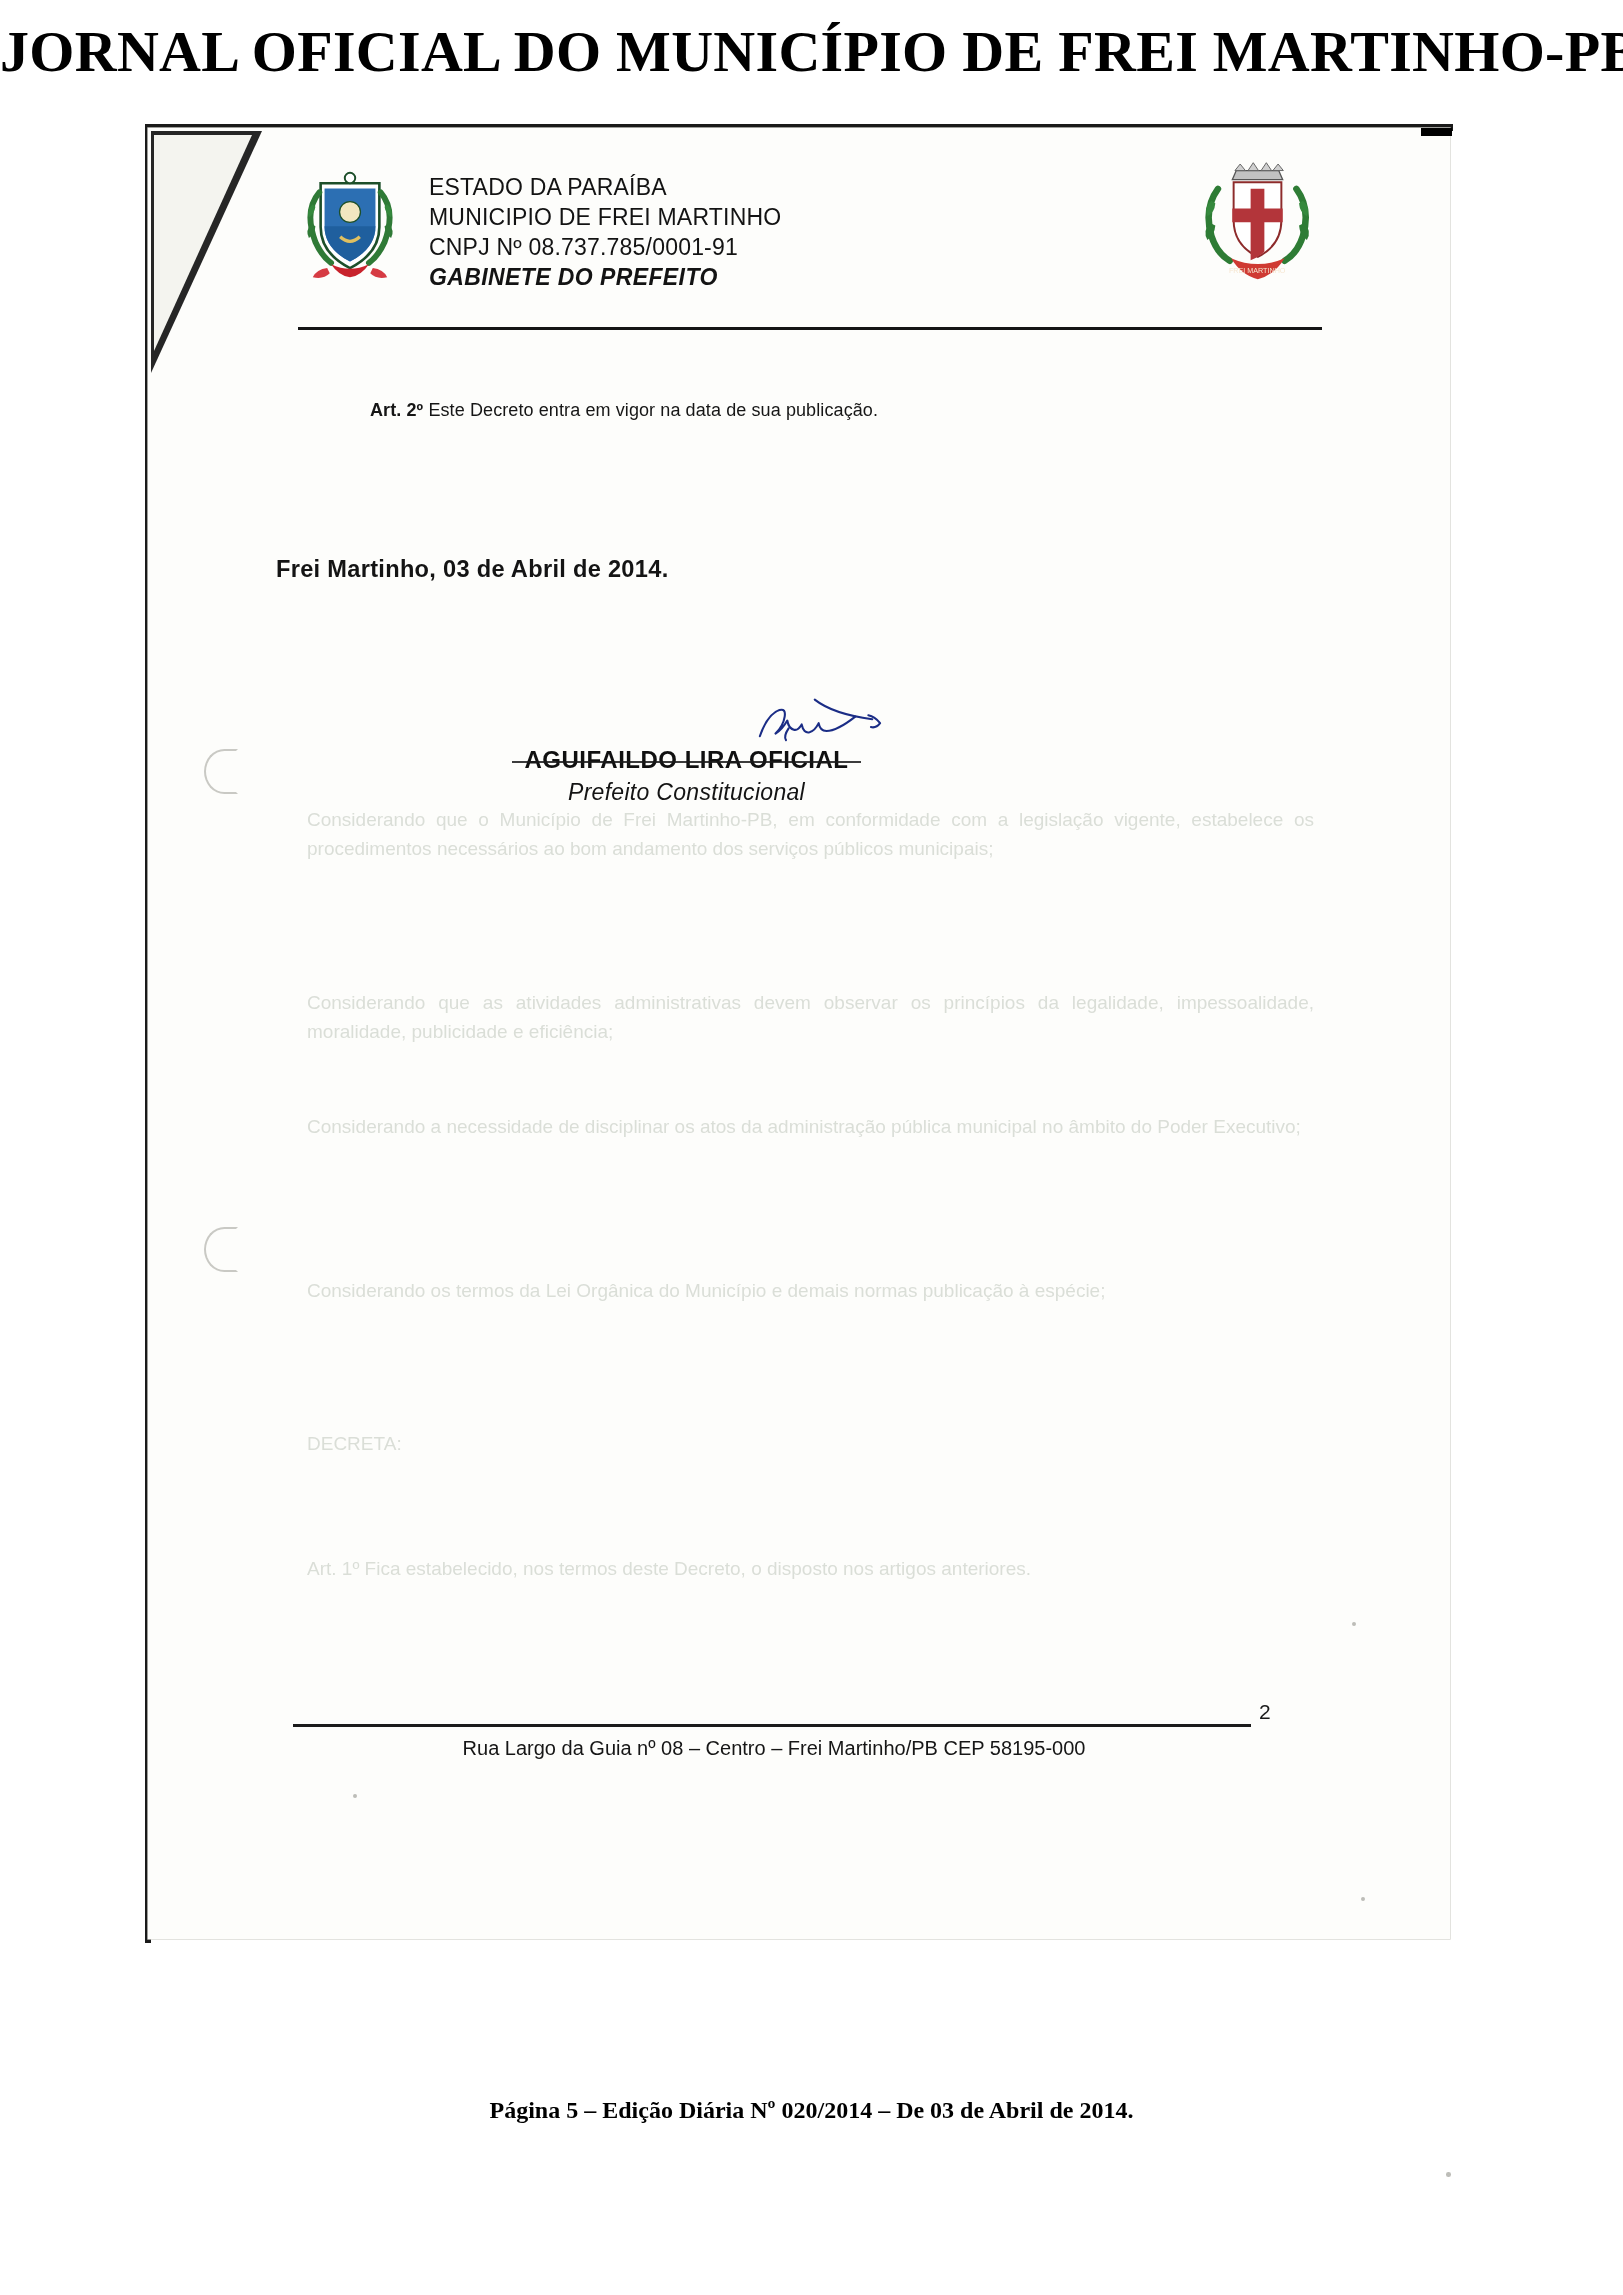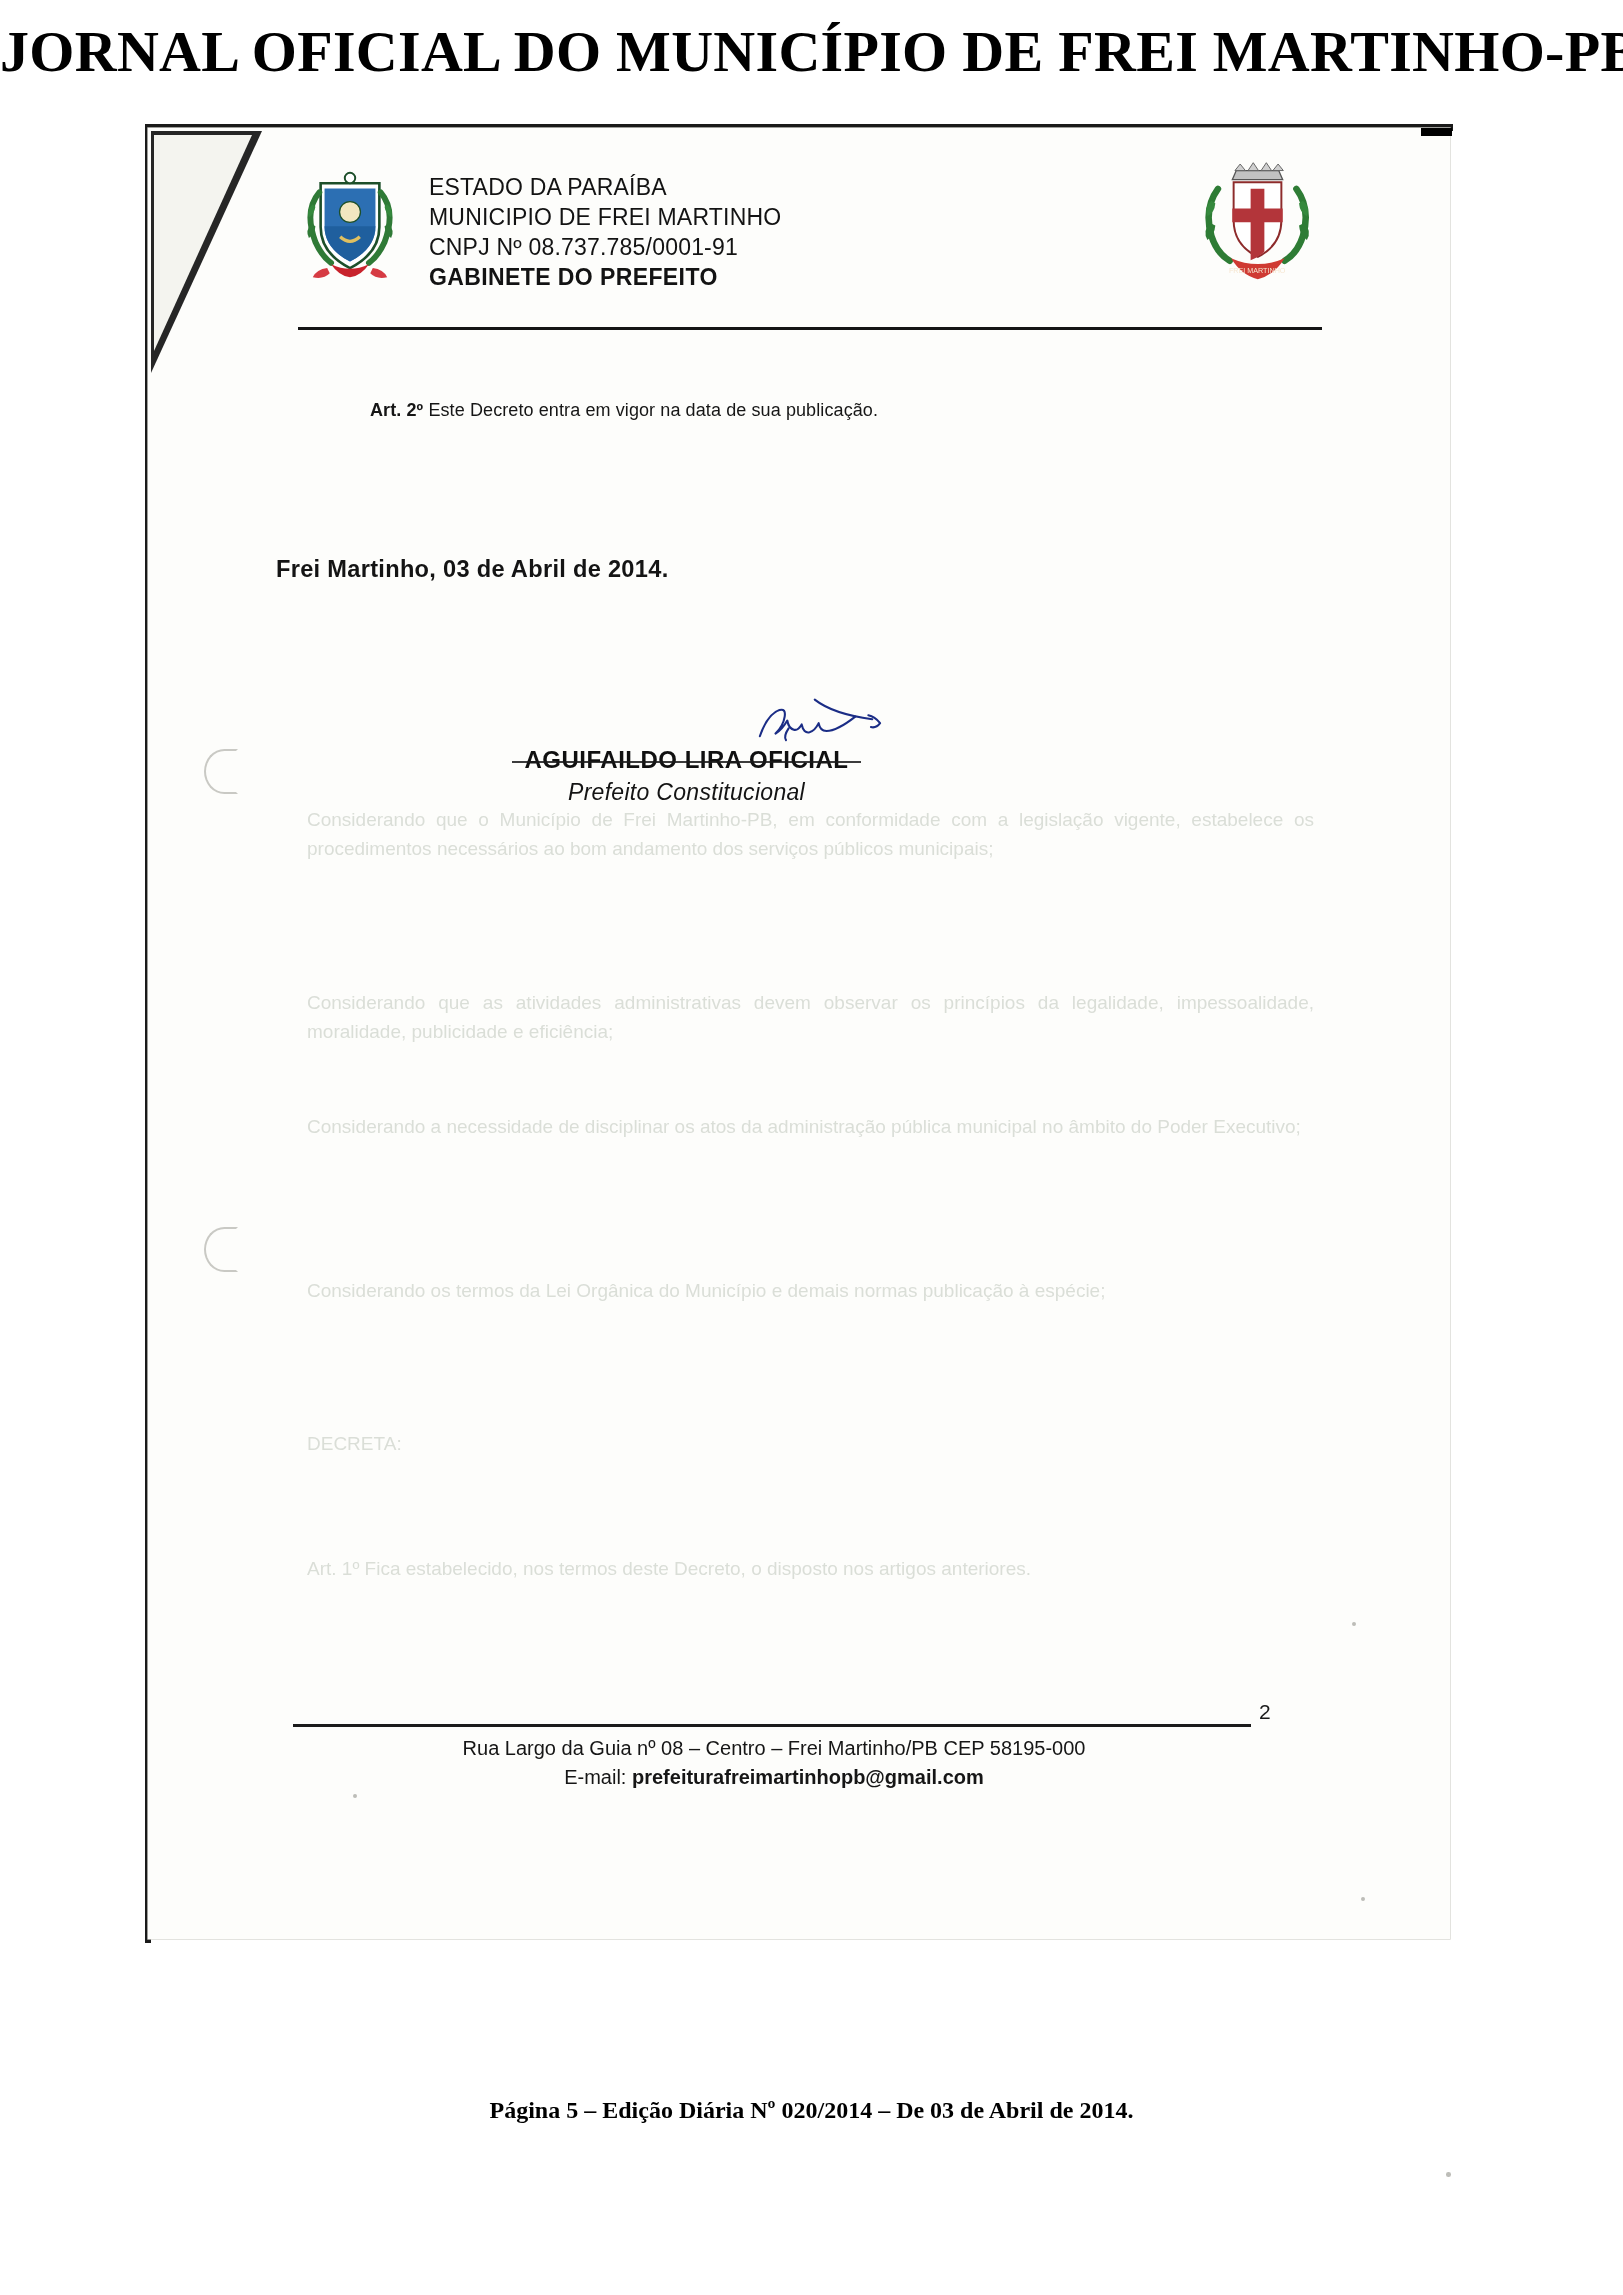--- a/index.html
+++ b/index.html
@@ -117,20 +117,21 @@
     top: 11.8px;
     font-family: "Liberation Sans", sans-serif;
     font-size: 23px;
     line-height: 30px;
     color: #131313;
     letter-spacing: 0.2px;
   }
   .lh-text .bold {
     font-weight: bold;
     letter-spacing: 0.4px;
+    font-style: italic;
   }
   .lh-rule {
     position: absolute;
     left: 298px;
     top: 327px;
     width: 1024px;
     height: 3.3px;
     background: #151515;
   }
 
@@ -371,24 +372,20 @@
 
 <div class="sign-block">
   <div class="sign-name">AGUIFAILDO LIRA OFICIAL</div>
   <div class="sign-role">Prefeito Constitucional</div>
 </div>
 
 <div class="page-num">2</div>
 <div class="foot-rule"></div>
 <div class="footer-text">
   <div>Rua Largo da Guia nº 08 – Centro – Frei Martinho/PB CEP 58195-000</div>
-  <div>
-    <span>E-mail:</span>
-    <span class="mail-strong">prefeiturafreimartinhopb@gmail.com</span>
-  </div>
 </div>
 
 <div class="speck" style="left:353px; top:1794px; width:3.9px; height:3.9px;"></div>
 <div class="speck" style="left:1352px; top:1622px; width:3.9px; height:3.9px;"></div>
 <div class="speck" style="left:1446px; top:2172px; width:4.6px; height:4.6px;"></div>
 <div class="speck" style="left:1361px; top:1897px; width:3.9px; height:3.9px;"></div>
 
 <div class="journal-footer">Página 5 – Edição Diária Nº 020/2014 – De 03 de Abril de 2014.</div>
 
 

